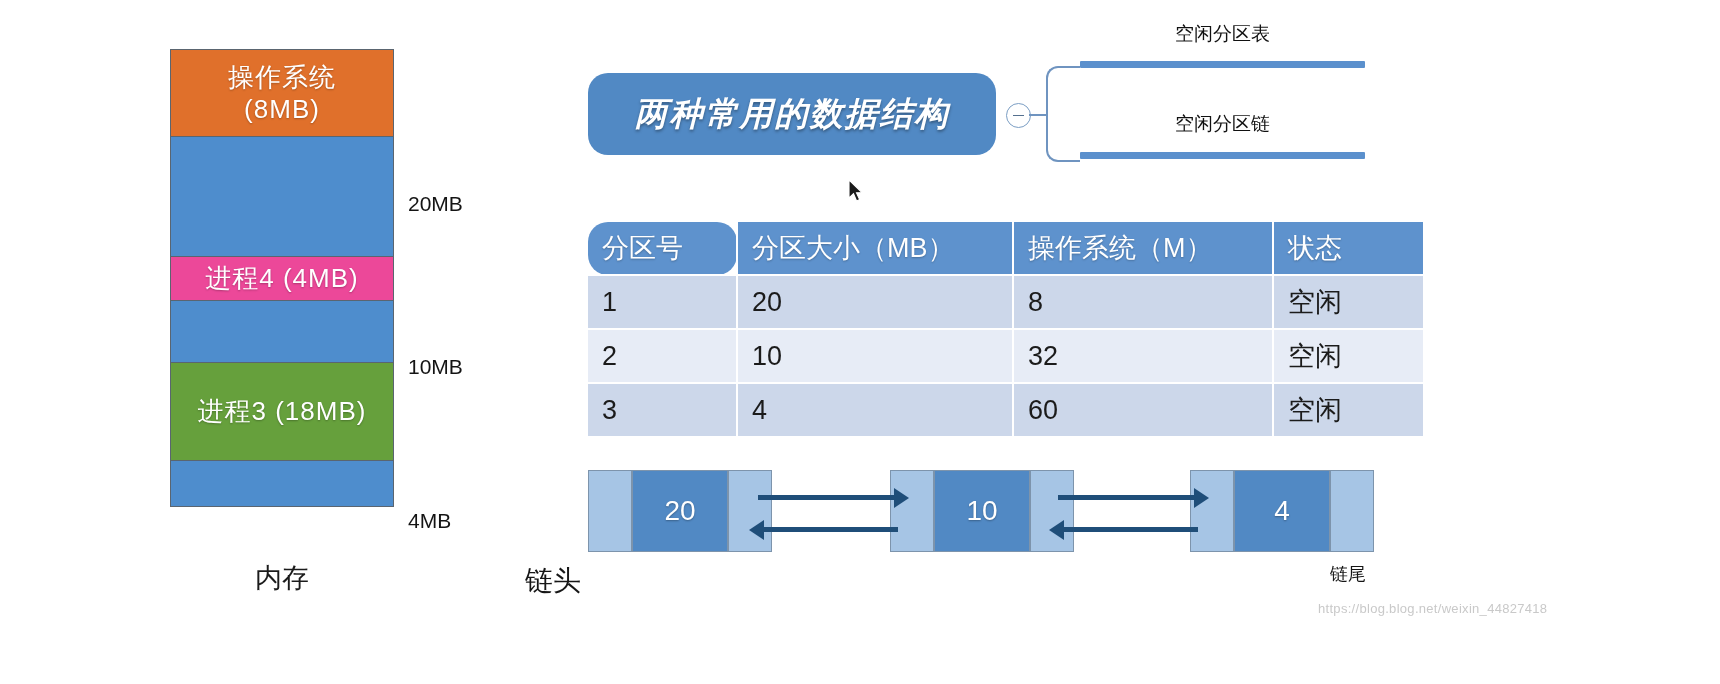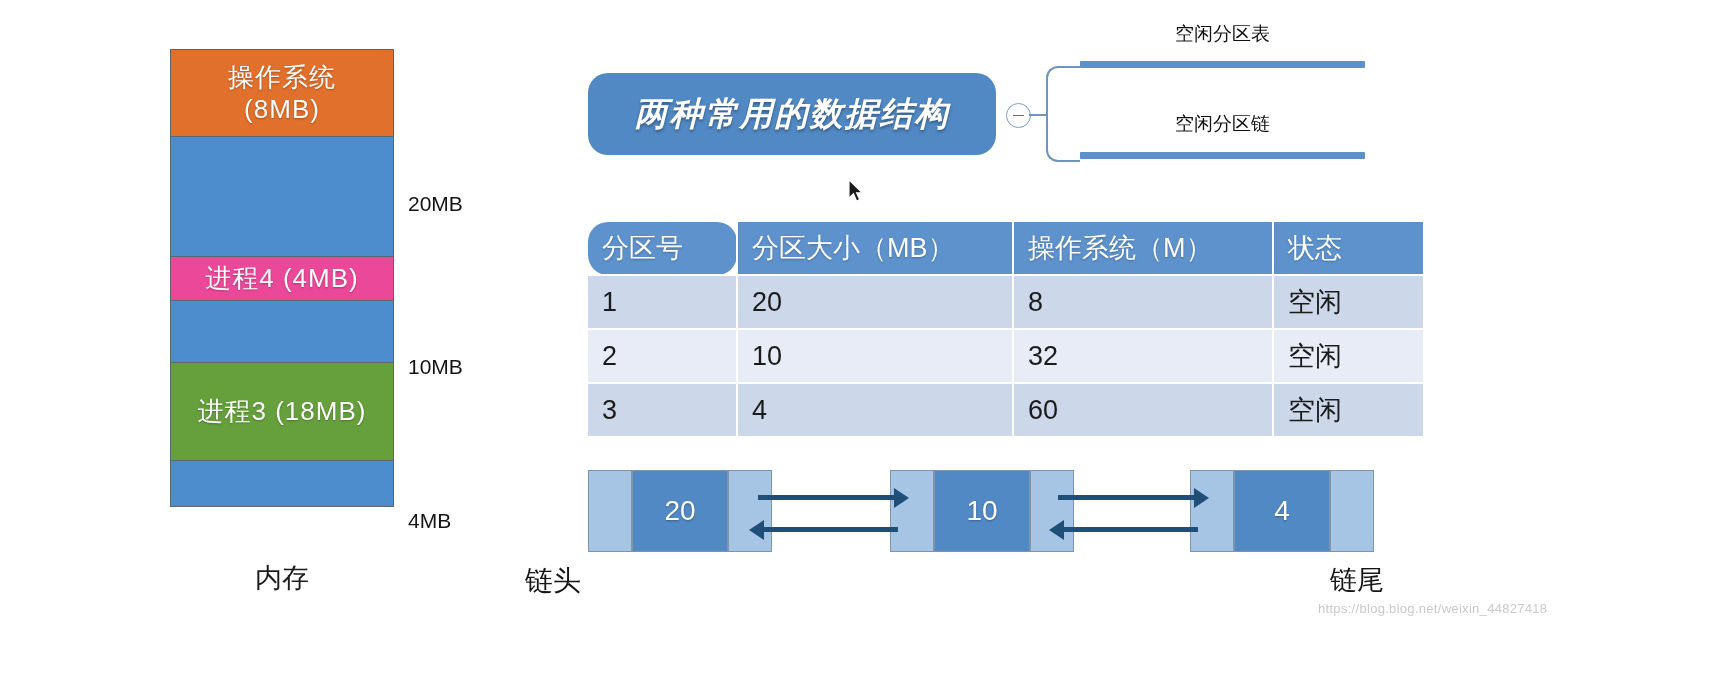--- a/index.html
+++ b/index.html
@@ -109,21 +109,21 @@
     position:absolute;top:-7.5px;width:0;height:0;
     border-top:10px solid transparent;border-bottom:10px solid transparent;
   }
   .ll-arrow.right .head{right:-13px;border-left:15px solid #1f4e79;}
   .ll-arrow.left .head{left:-13px;border-right:15px solid #1f4e79;}
   #ll-arrow-f1{left:170px;top:25px;width:138px;}
   #ll-arrow-b1{left:174px;top:57px;width:136px;}
   #ll-arrow-f2{left:470px;top:25px;width:138px;}
   #ll-arrow-b2{left:474px;top:57px;width:136px;}
   #ll-head-label{position:absolute;left:525px;top:562px;font-size:28px;color:#161616;}
-  #ll-tail-label{position:absolute;left:1330px;top:562px;font-size:27px;color:#161616;}
+  #ll-tail-label{position:absolute;left:1330px;top:562px;font-size:18px;color:#161616;}
 
   
   #cursor{position:absolute;left:849px;top:180px;width:16px;height:24px;}
   #watermark{
     position:absolute;left:1318px;top:601px;font-size:13px;
     color:#c9c9c9;letter-spacing:.3px;white-space:nowrap;
   }
 </style>
 </head>
 <body>

